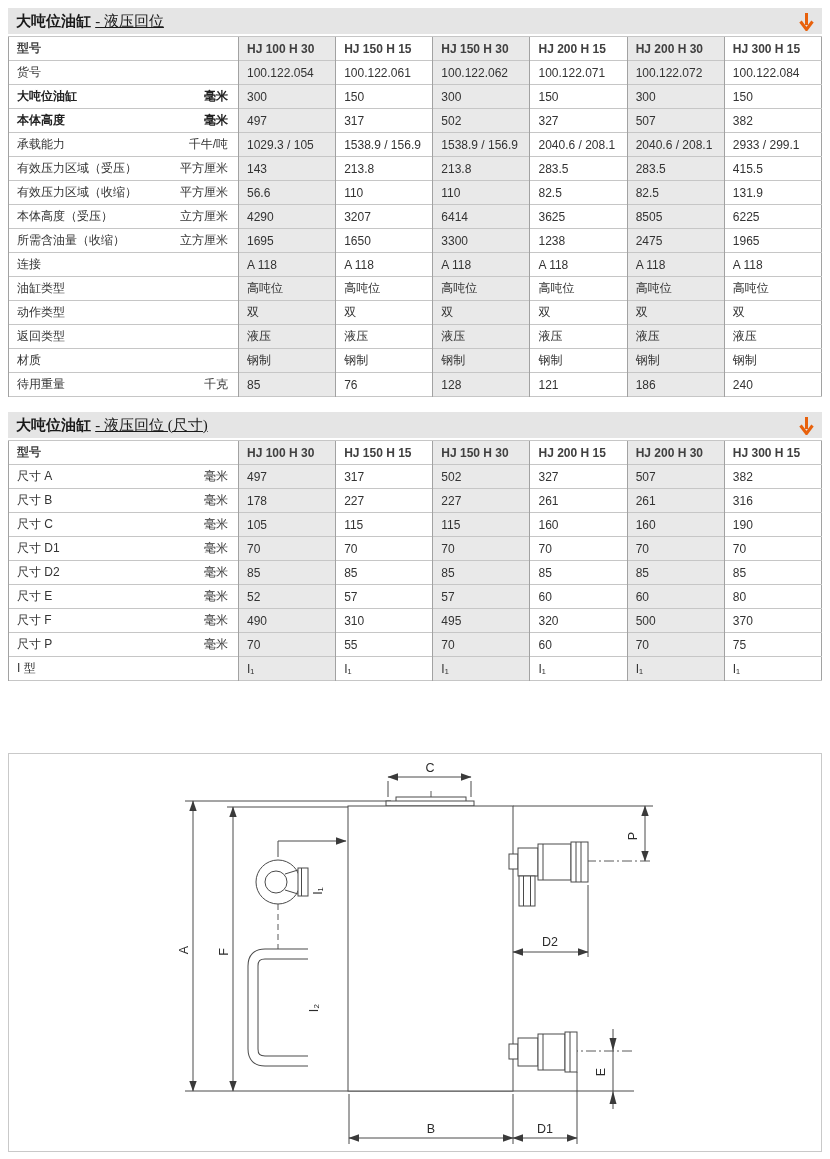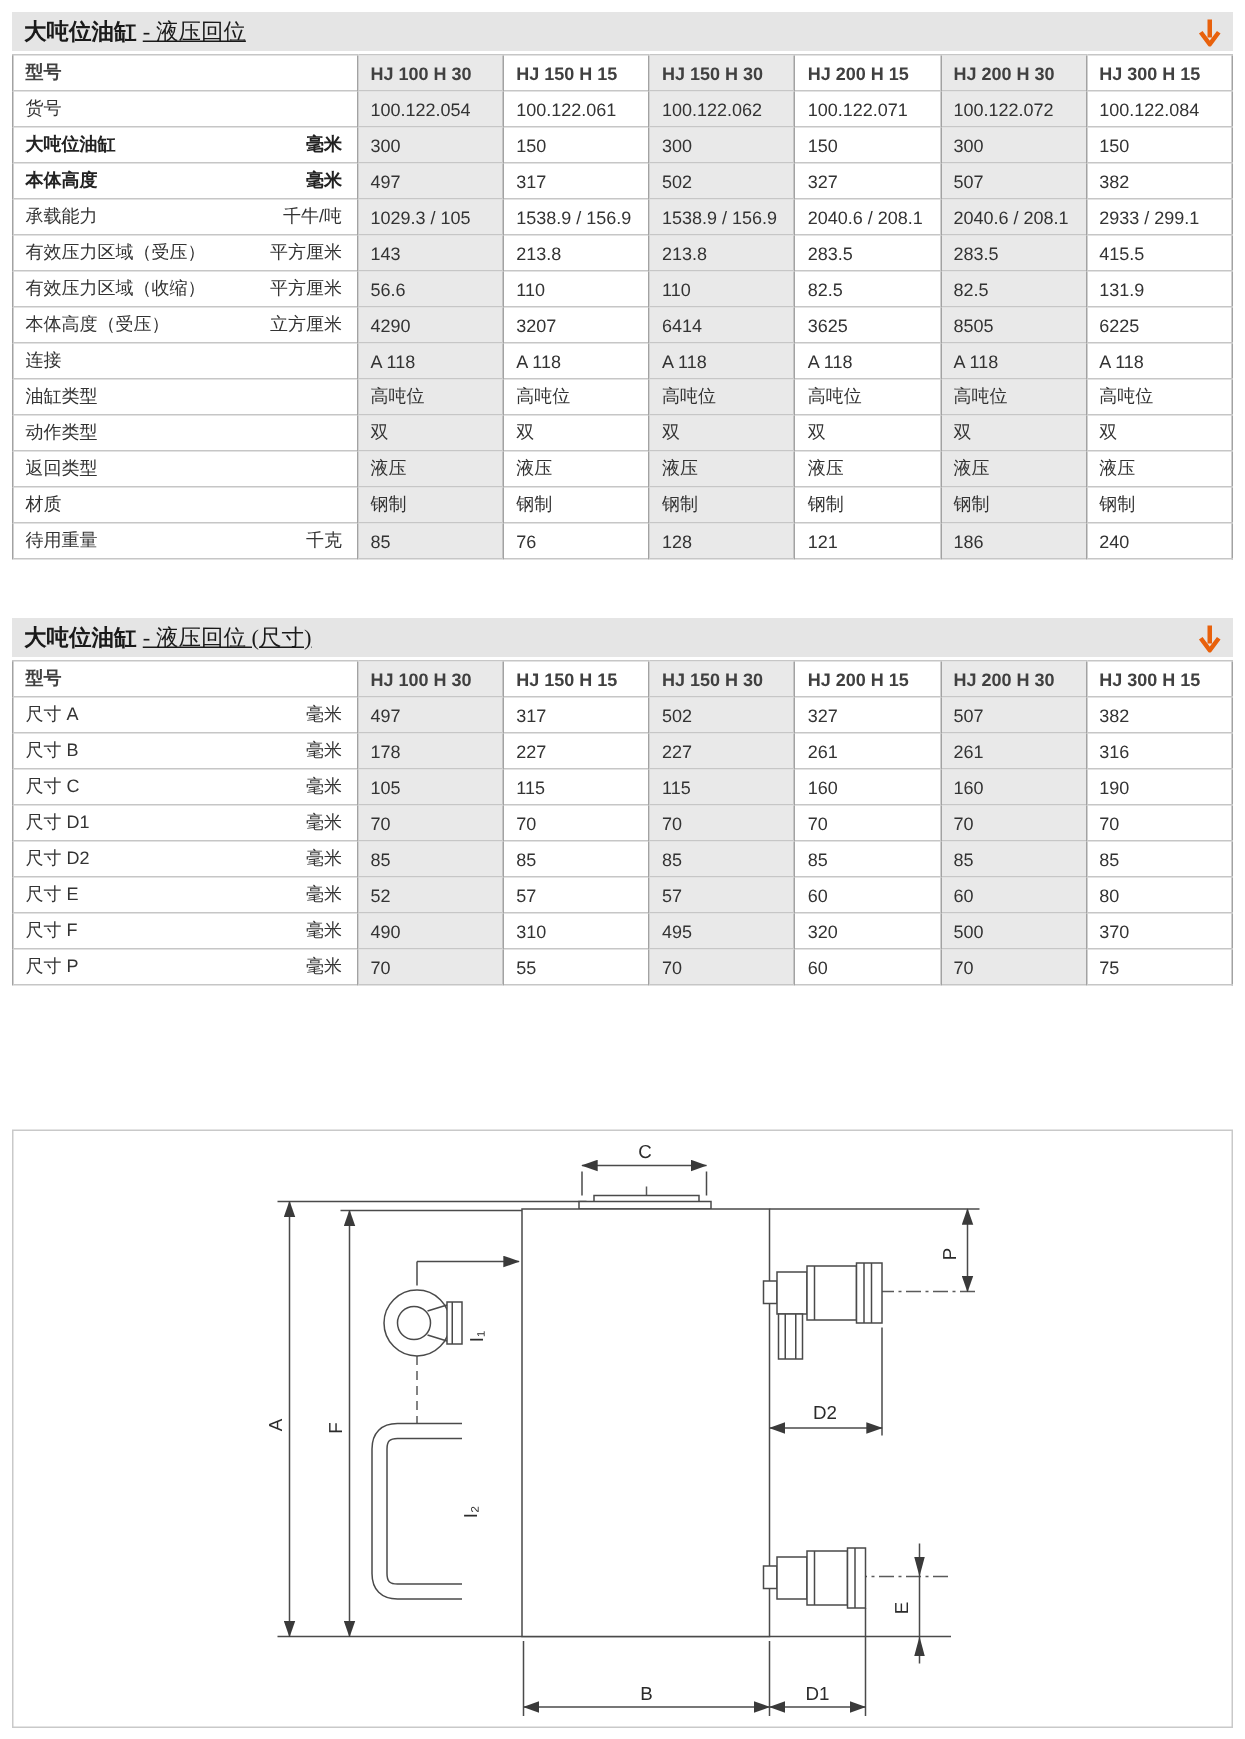--- a/index.html
+++ b/index.html
@@ -168,20 +168,34 @@
             <td class="shade">4290</td>
             <td>3207</td>
             <td class="shade">6414</td>
             <td>3625</td>
             <td class="shade">8505</td>
             <td>6225</td>
           </tr>
           <tr>
             <td>
               <div class="lblwrap">
+                <span class="lbl">所需含油量（收缩）</span>
+                <span class="unit">立方厘米</span>
+              </div>
+            </td>
+            <td class="shade">1695</td>
+            <td>1650</td>
+            <td class="shade">3300</td>
+            <td>1238</td>
+            <td class="shade">2475</td>
+            <td>1965</td>
+          </tr>
+          <tr>
+            <td>
+              <div class="lblwrap">
                 <span class="lbl">连接</span>
                 <span class="unit"></span>
               </div>
             </td>
             <td class="shade">A 118</td>
             <td>A 118</td>
             <td class="shade">A 118</td>
             <td>A 118</td>
             <td class="shade">A 118</td>
             <td>A 118</td>
@@ -396,20 +410,34 @@
                 <span class="lbl">尺寸 P</span>
                 <span class="unit">毫米</span>
               </div>
             </td>
             <td class="shade">70</td>
             <td>55</td>
             <td class="shade">70</td>
             <td>60</td>
             <td class="shade">70</td>
             <td>75</td>
+          </tr>
+          <tr>
+            <td>
+              <div class="lblwrap">
+                <span class="lbl">I 型</span>
+                <span class="unit"></span>
+              </div>
+            </td>
+            <td class="shade">I₁</td>
+            <td>I₁</td>
+            <td class="shade">I₁</td>
+            <td>I₁</td>
+            <td class="shade">I₁</td>
+            <td>I₁</td>
           </tr>
         </tbody>
     </table>
   </div>
 
   <div class="diagram-panel">
     <svg width="812" height="397" viewBox="0 0 812 397">
       <defs>
         <marker id="arr" viewBox="0 0 10 7" refX="9.5" refY="3.5" markerWidth="11" markerHeight="8" orient="auto-start-reverse">
             <path d="M0,0 L10,3.5 L0,7 Z" fill="#3a3a3a"></path>

